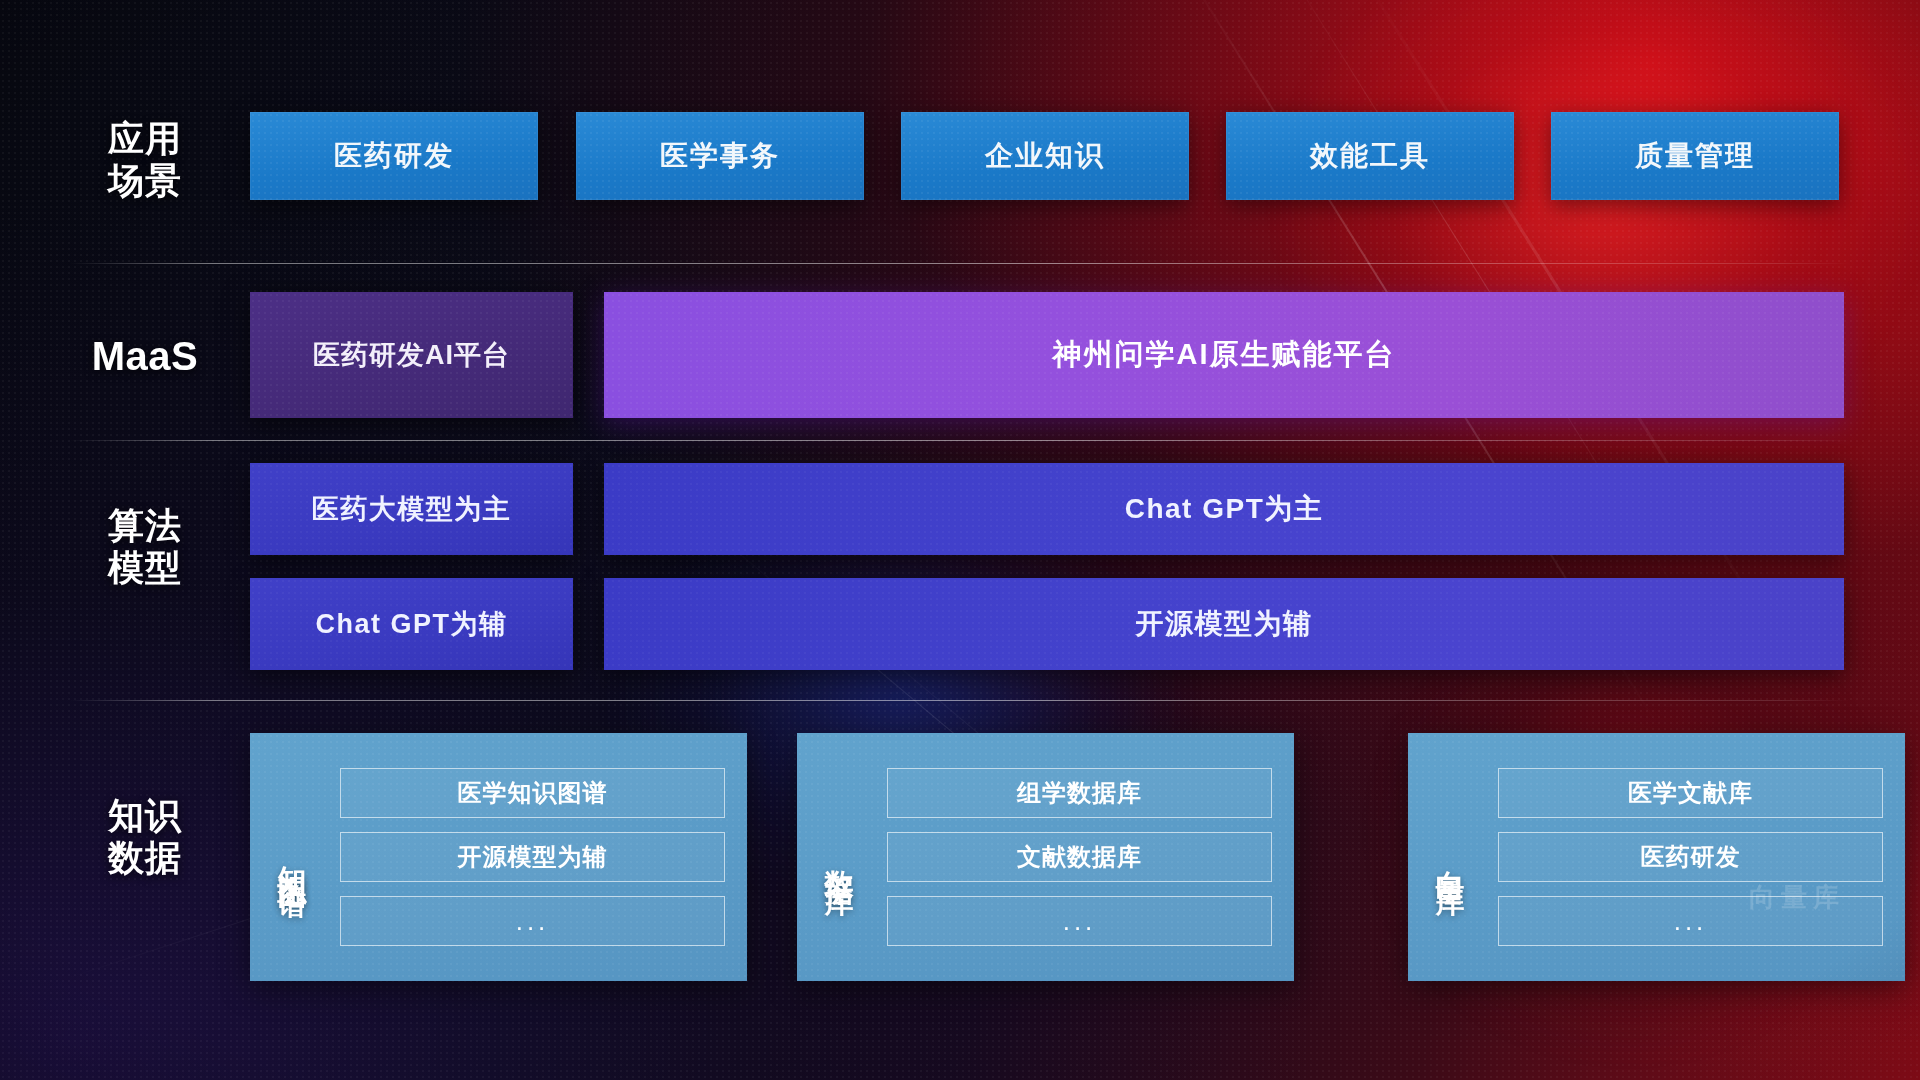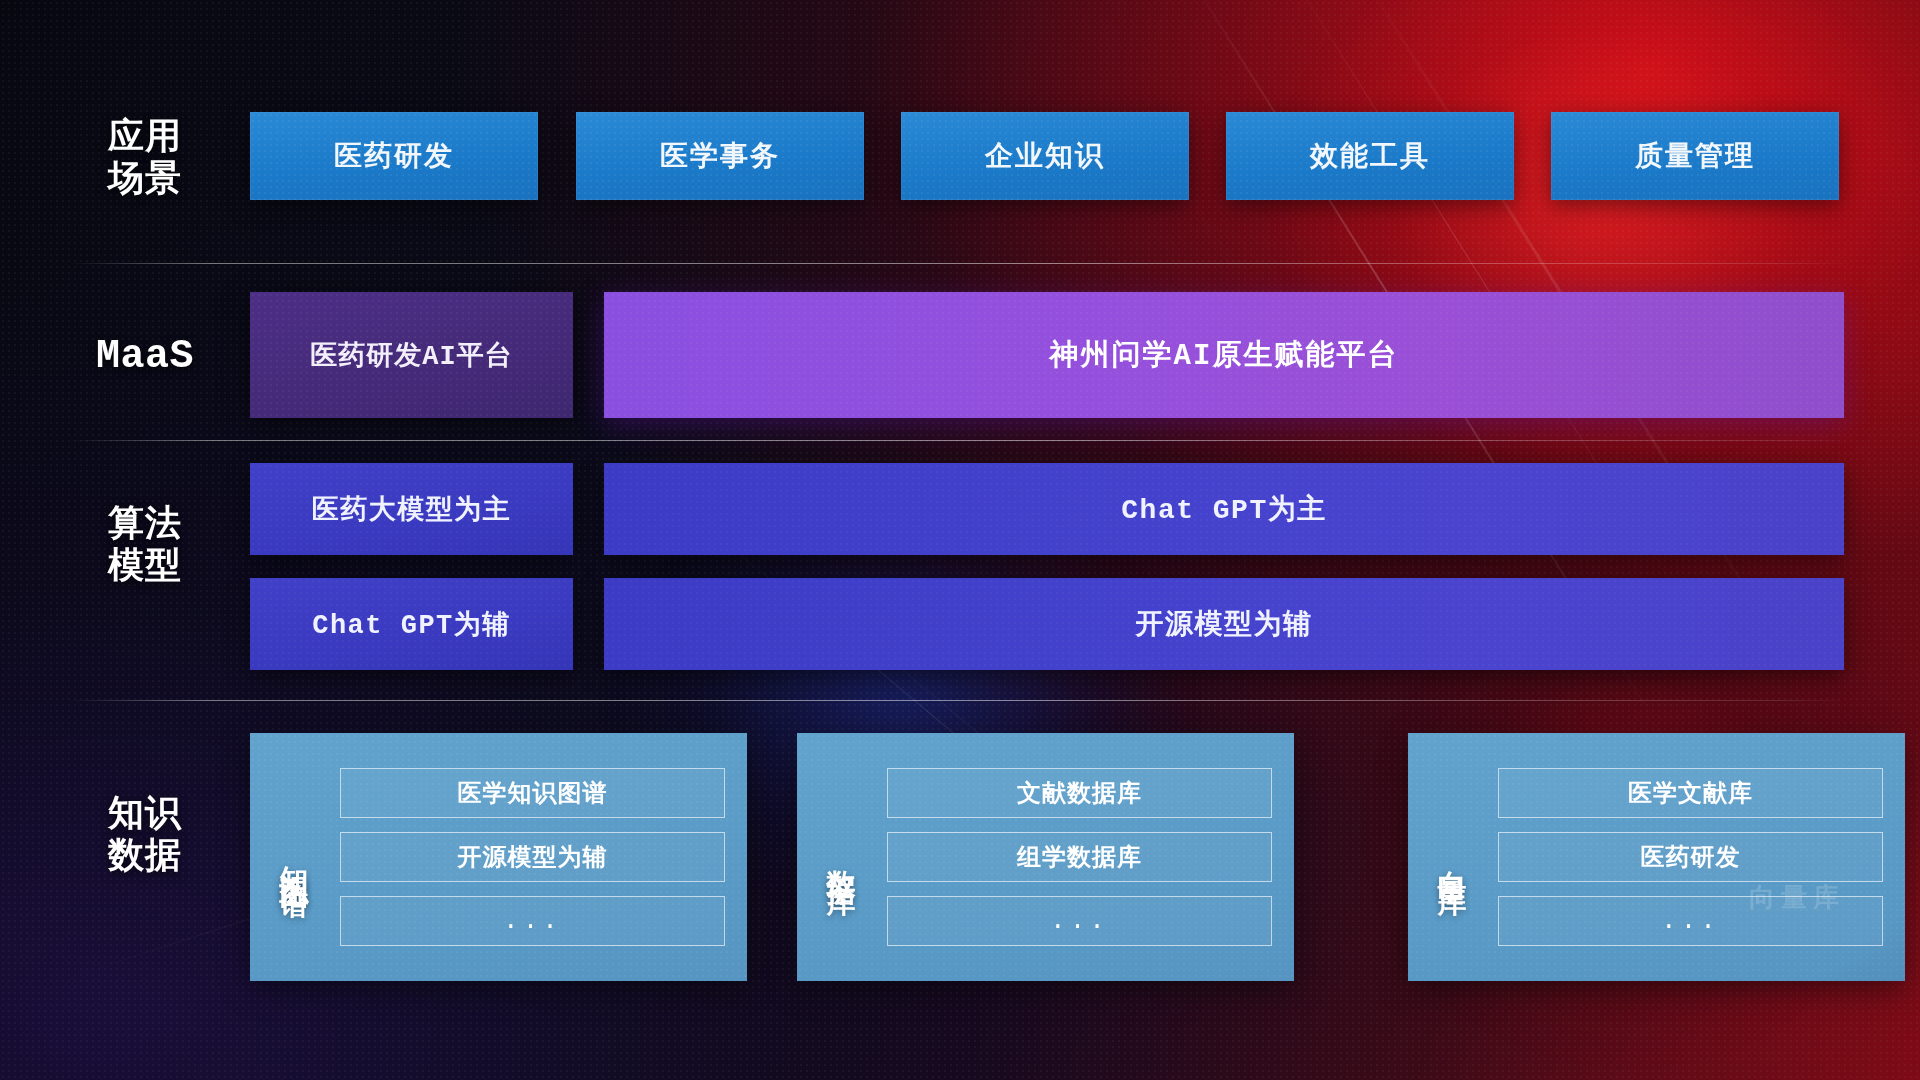--- a/index.html
+++ b/index.html
@@ -6,21 +6,21 @@
     margin: 0;
     padding: 0;
     background: #05060d;
   }
   #stage {
     position: relative;
     width: 1920px;
     height: 1080px;
     overflow: hidden;
     background: #d946ef;
-    font-family: Liberation Mono, monospace;
+    font-family: Liberation Sans, sans-serif;
   }
 
   
   .bg-base {
     position: absolute; inset: 0;
     background:
       radial-gradient(120% 140% at 86% 6%, rgba(214,16,26,0.95) 0%, rgba(150,10,20,0.72) 18%, rgba(70,6,16,0.45) 34%, rgba(16,8,24,0.1) 52%, rgba(5,6,13,0) 66%),
       radial-gradient(90% 120% at 99% 30%, rgba(190,14,24,0.6) 0%, rgba(90,8,18,0.3) 30%, rgba(5,6,13,0) 60%),
       radial-gradient(100% 120% at 4% 96%, rgba(40,18,90,0.55) 0%, rgba(20,10,45,0.3) 35%, rgba(5,6,13,0) 65%),
       linear-gradient(110deg, #070811 0%, #0a0b18 38%, #16091c 58%, #3b0a17 78%, #8c0c18 100%);
@@ -309,22 +309,22 @@
       <div class="kn-items">
         <div class="kn-item">医学知识图谱</div>
         <div class="kn-item">开源模型为辅</div>
         <div class="kn-item dots">...</div>
       </div>
     </div>
 
     <div class="kn-panel" style="left:797px; width:497px;">
       <div class="kn-vlabel">数据库</div>
       <div class="kn-items">
+        <div class="kn-item">组学数据库</div>
         <div class="kn-item">文献数据库</div>
-        <div class="kn-item">组学数据库</div>
         <div class="kn-item dots">...</div>
       </div>
     </div>
 
     <div class="kn-panel" style="left:1408px; width:497px;">
       <div class="kn-vlabel">向量库</div>
       <div class="kn-items">
         <div class="kn-item">医学文献库</div>
         <div class="kn-item">医药研发</div>
         <div class="kn-item dots">...</div>

